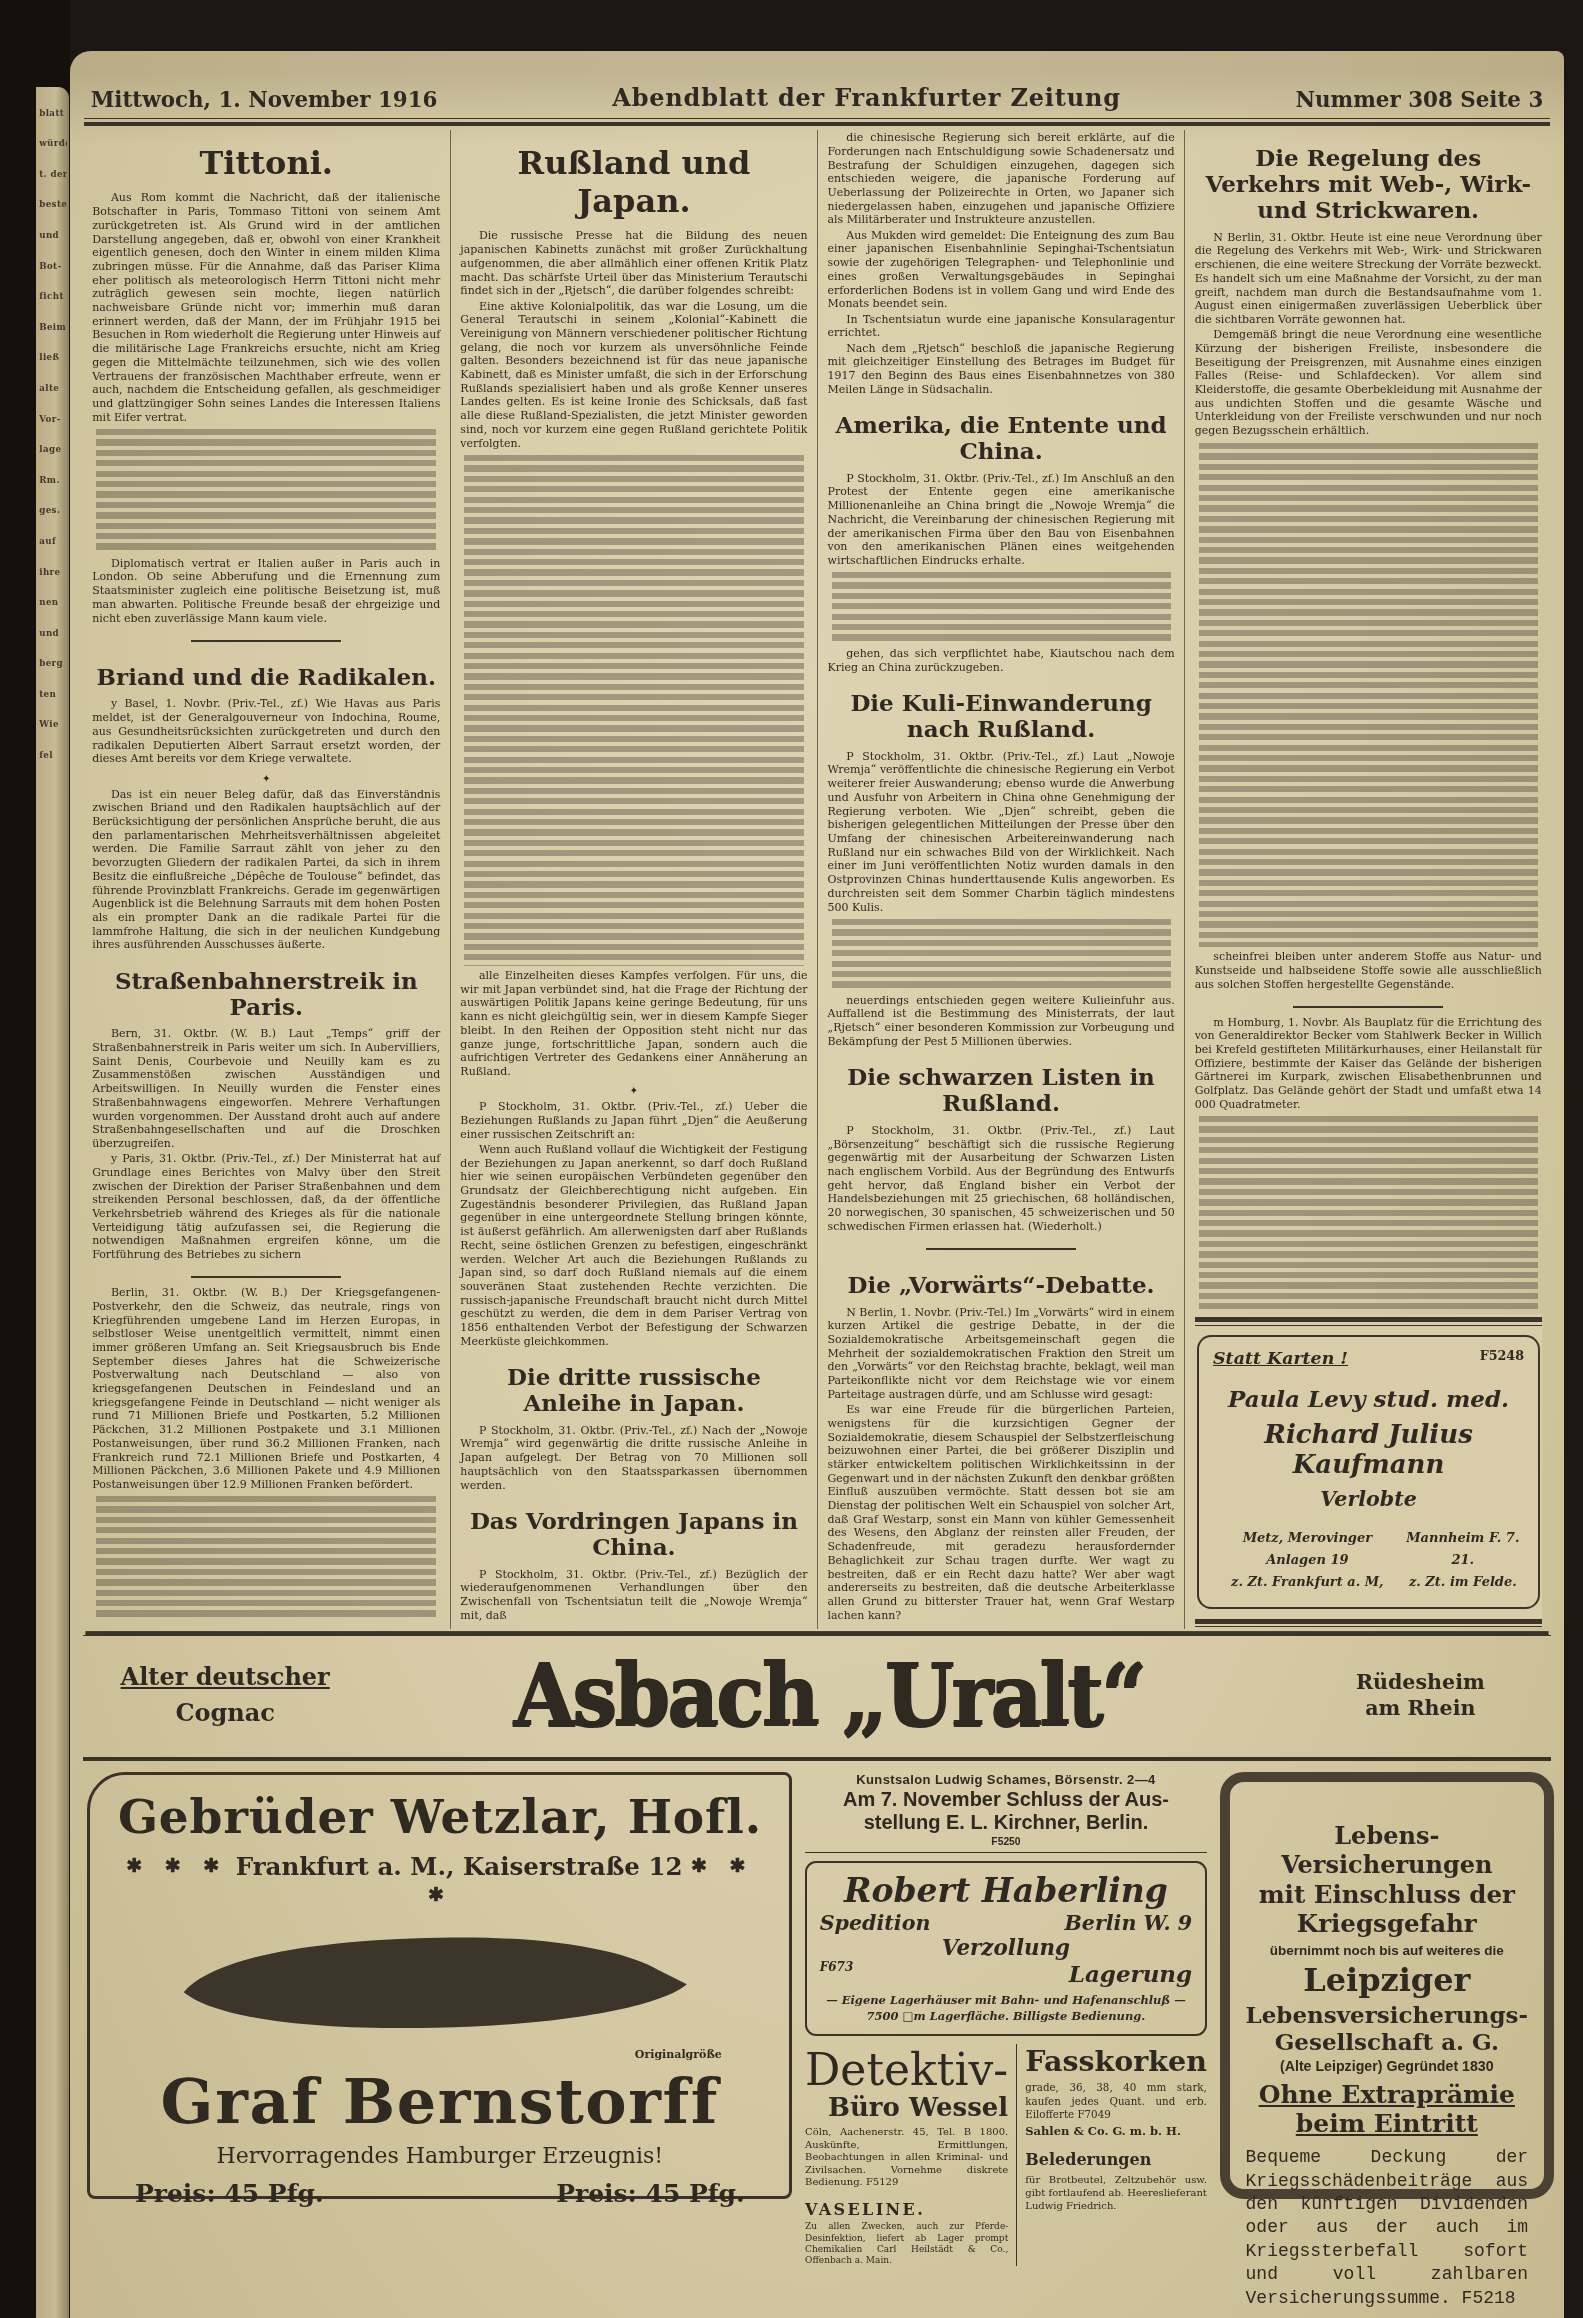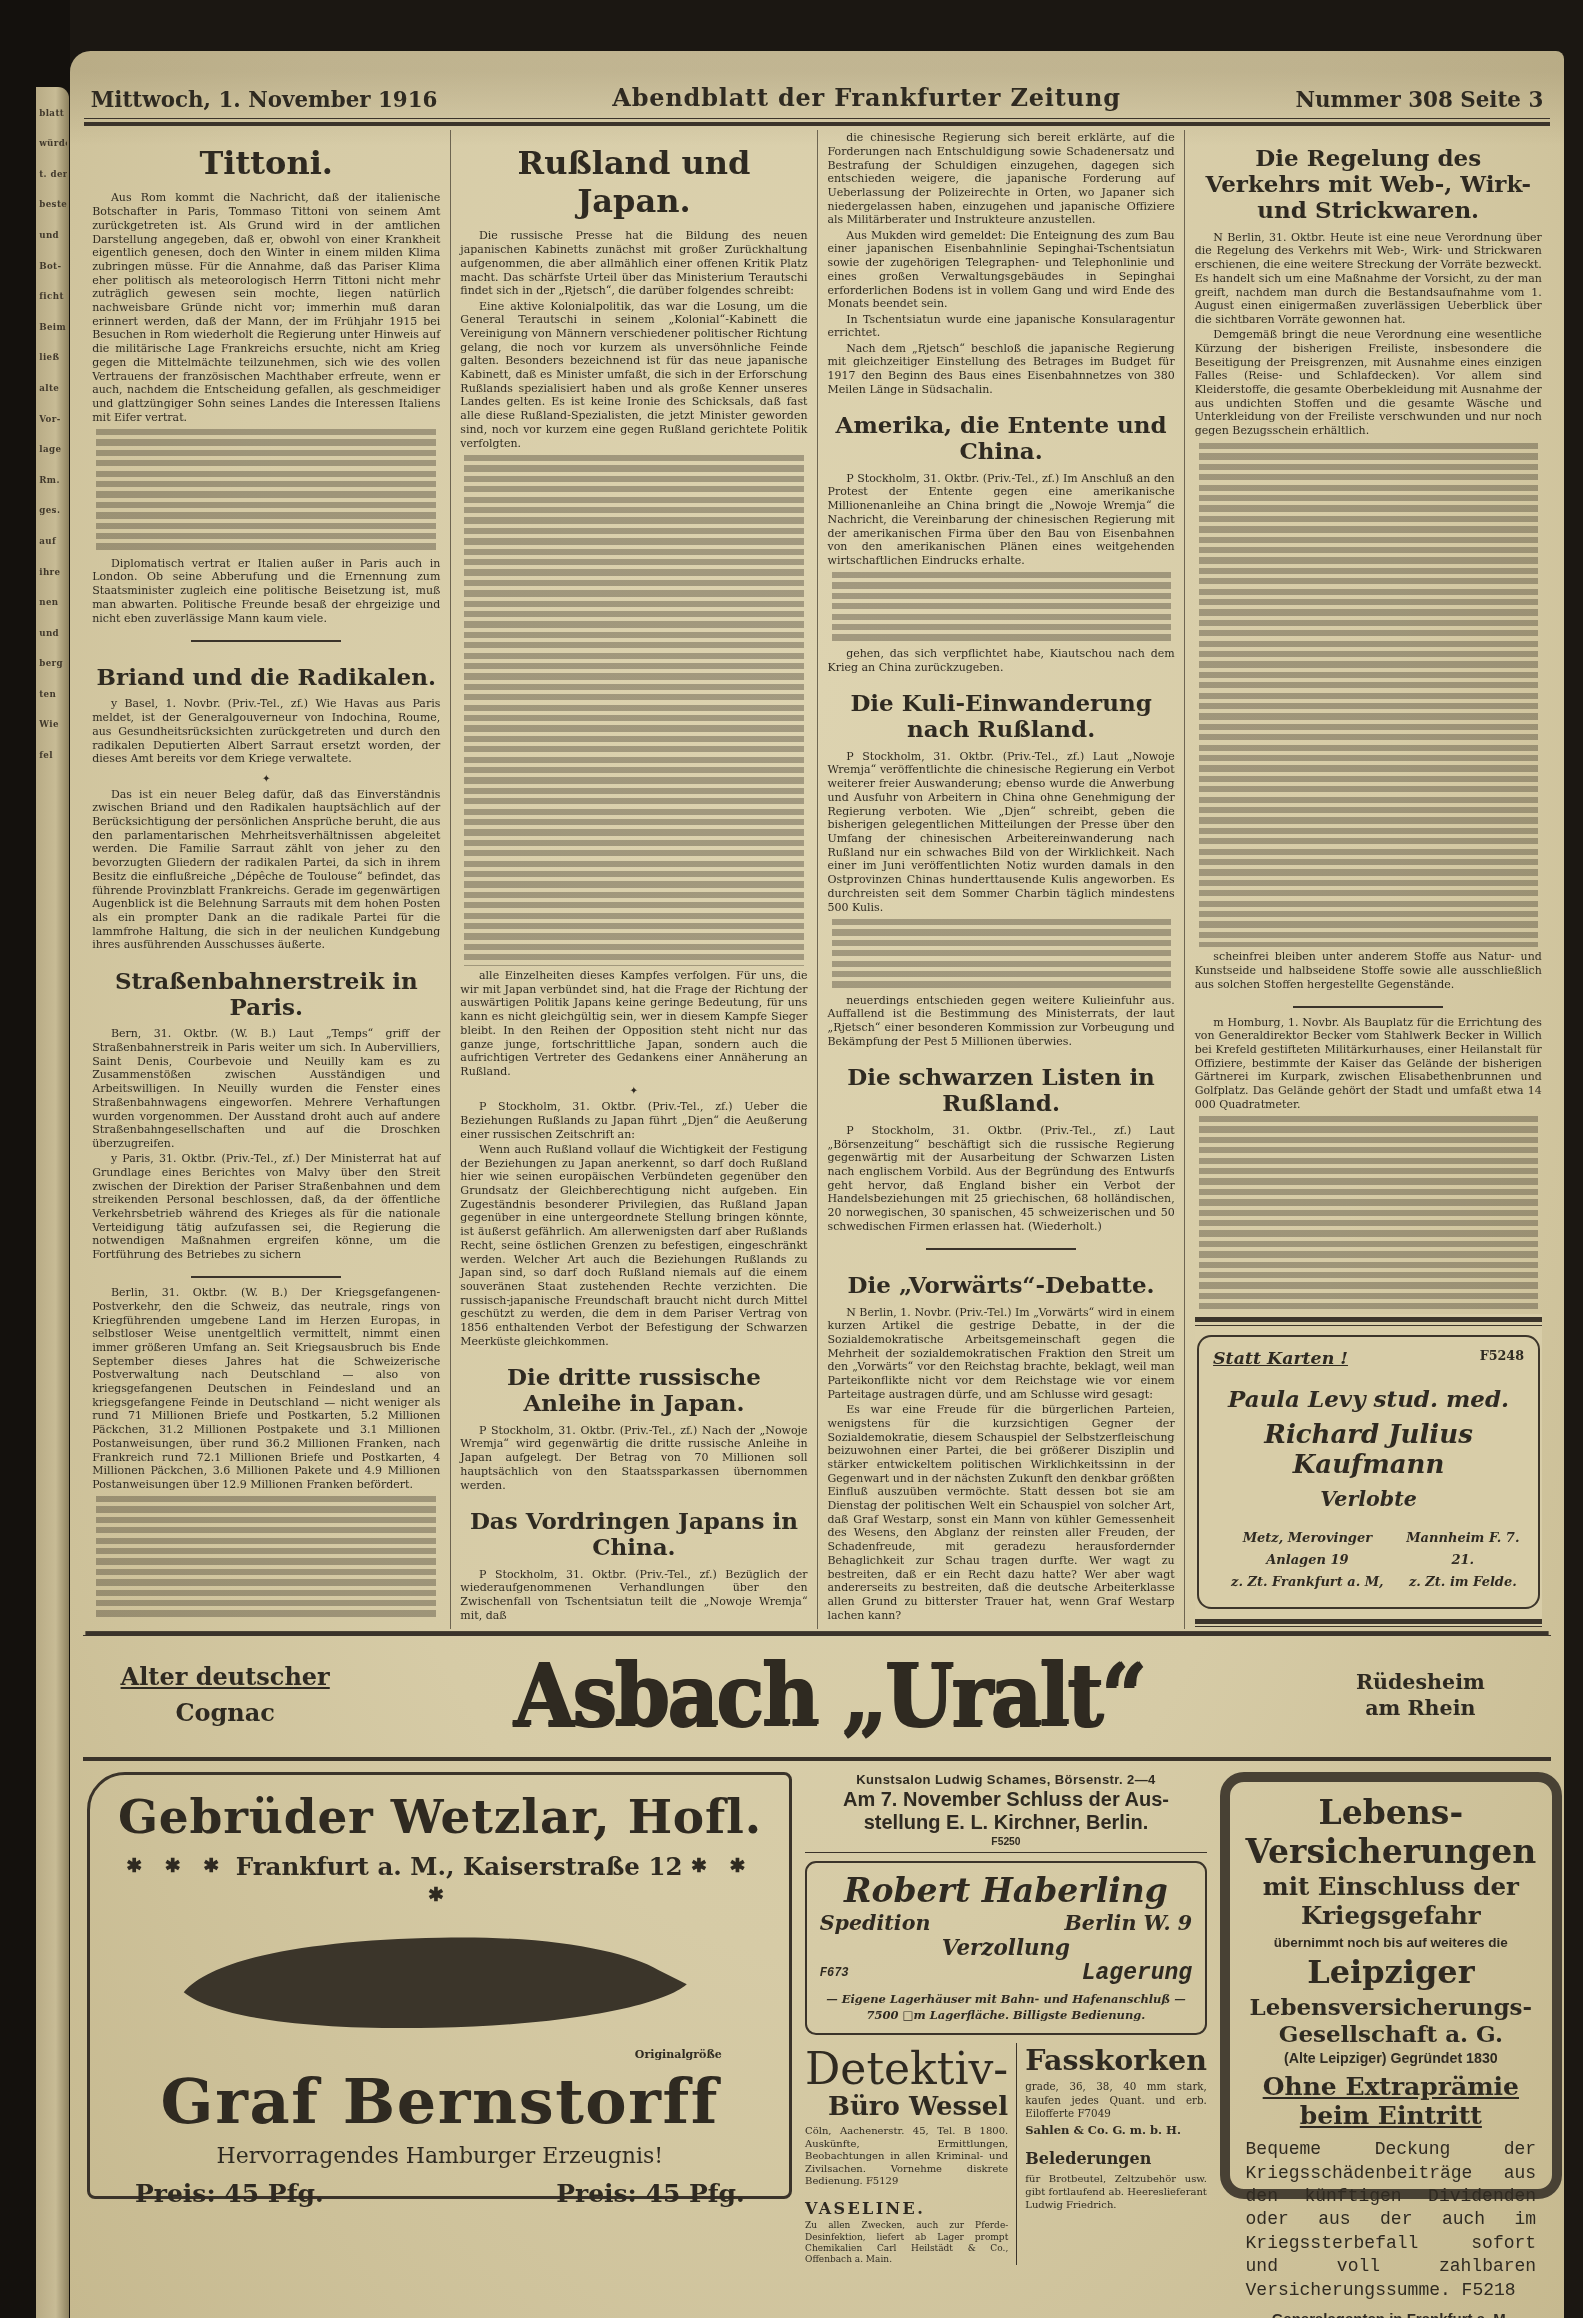--- a/index.html
+++ b/index.html
@@ -101,42 +101,42 @@
   .ad-mid{flex:0 0 332px;display:flex;flex-direction:column;gap:8px;box-sizing:border-box;}
   .ad-schames{text-align:center;font-family:"Liberation Sans",sans-serif;font-weight:bold;border-bottom:1.6px solid #3a332a;padding-bottom:4.7px;}
   .sch-1{font-size:13px;letter-spacing:0.4px;}
   .sch-2{font-size:20px;margin-top:1.6px;}
   .sch-3{font-size:20px;}
   .sch-code{font-size:10.3px;margin-top:1.6px;}
   .ad-haberling{border:2.4px solid #3a332a;border-radius:11px;padding:8px 12.7px 9.5px;font-style:italic;}
   .hb-name{font-size:33px;font-weight:bold;text-align:center;}
   .hb-row{display:flex;justify-content:space-between;font-size:20.6px;font-weight:bold;margin-top:1.6px;}
   .hb-center{text-align:center;font-size:21.4px;font-weight:bold;}
-  .hb-row2{display:flex;justify-content:space-between;align-items:center;font-weight:bold;font-family:Liberation Mono, monospace;}
+  .hb-row2{display:flex;justify-content:space-between;align-items:flex-start;font-weight:bold;}
   .hb-code{font-size:12px;}
   .hb-lager{font-size:23px;}
   .hb-foot{font-size:11.5px;font-weight:bold;text-align:center;margin-top:6.3px;line-height:1.35;}
   .ad-smallgrid{flex:1;display:grid;grid-template-columns:1.05fr 1fr;column-gap:0;}
   .sg-left{padding-right:8px;}
   .sg-right{border-left:1.6px solid #3a332a;padding-left:8px;}
   .ws-t1{font-size:44px;font-weight:normal;}
   .ws-t2{font-size:26px;font-weight:bold;text-align:right;margin-top:-3.2px;}
   .ws-body{font-size:10px;margin-top:4.7px;text-align:justify;line-height:1.25;}
   .vas-t{font-size:16px;font-weight:bold;letter-spacing:2.4px;margin-top:11px;}
   .vas-body{font-size:9px;text-align:justify;line-height:1.25;margin-top:2.4px;}
   .fk-t{font-size:28.5px;font-weight:bold;}
   .fk-body{font-size:10.3px;line-height:1.3;margin-top:3.2px;text-align:justify;}
   .fk-firm{font-size:11.5px;font-weight:bold;margin-top:2.4px;}
   .bl-t{font-size:16px;font-weight:bold;margin-top:12.7px;}
   .bl-body{font-size:10px;line-height:1.3;margin-top:3.2px;text-align:justify;}
   .ad-leipziger{
     flex:1;border:10.3px solid #484134;border-radius:24px;padding:11px 16px;text-align:center;box-sizing:border-box;
     display:flex;flex-direction:column;justify-content:space-between;
   }
-  .lp-t1{font-size:33px;font-weight:bold;}
+  .lp-t1{font-size:24px;font-weight:bold;margin-top:28px;}
   .lp-t2{font-size:24.5px;font-weight:bold;margin-top:1.6px;}
   .lp-t3{font-size:13.5px;font-weight:bold;margin-top:4.7px;font-family:"Liberation Sans",sans-serif;}
   .lp-t4{font-size:32px;font-weight:bold;margin-top:3.2px;}
   .lp-t5{font-size:23px;font-weight:bold;margin-top:1.6px;}
   .lp-t6{font-size:14.2px;font-weight:bold;margin-top:3.2px;font-family:"Liberation Sans",sans-serif;}
   .lp-t7{font-size:25px;font-weight:bold;text-decoration:underline;margin-top:6.3px;}
   .lp-body{font-size:18px;text-align:justify;margin-top:8px;line-height:1.3;font-family:Liberation Mono, monospace;}
   .lp-agents{font-size:15px;font-weight:bold;margin-top:8px;font-family:"Liberation Sans",sans-serif;}
   .lp-names{display:flex;justify-content:space-between;margin-top:4.7px;}
   .lp-names .nm{font-size:24.5px;font-weight:bold;}

